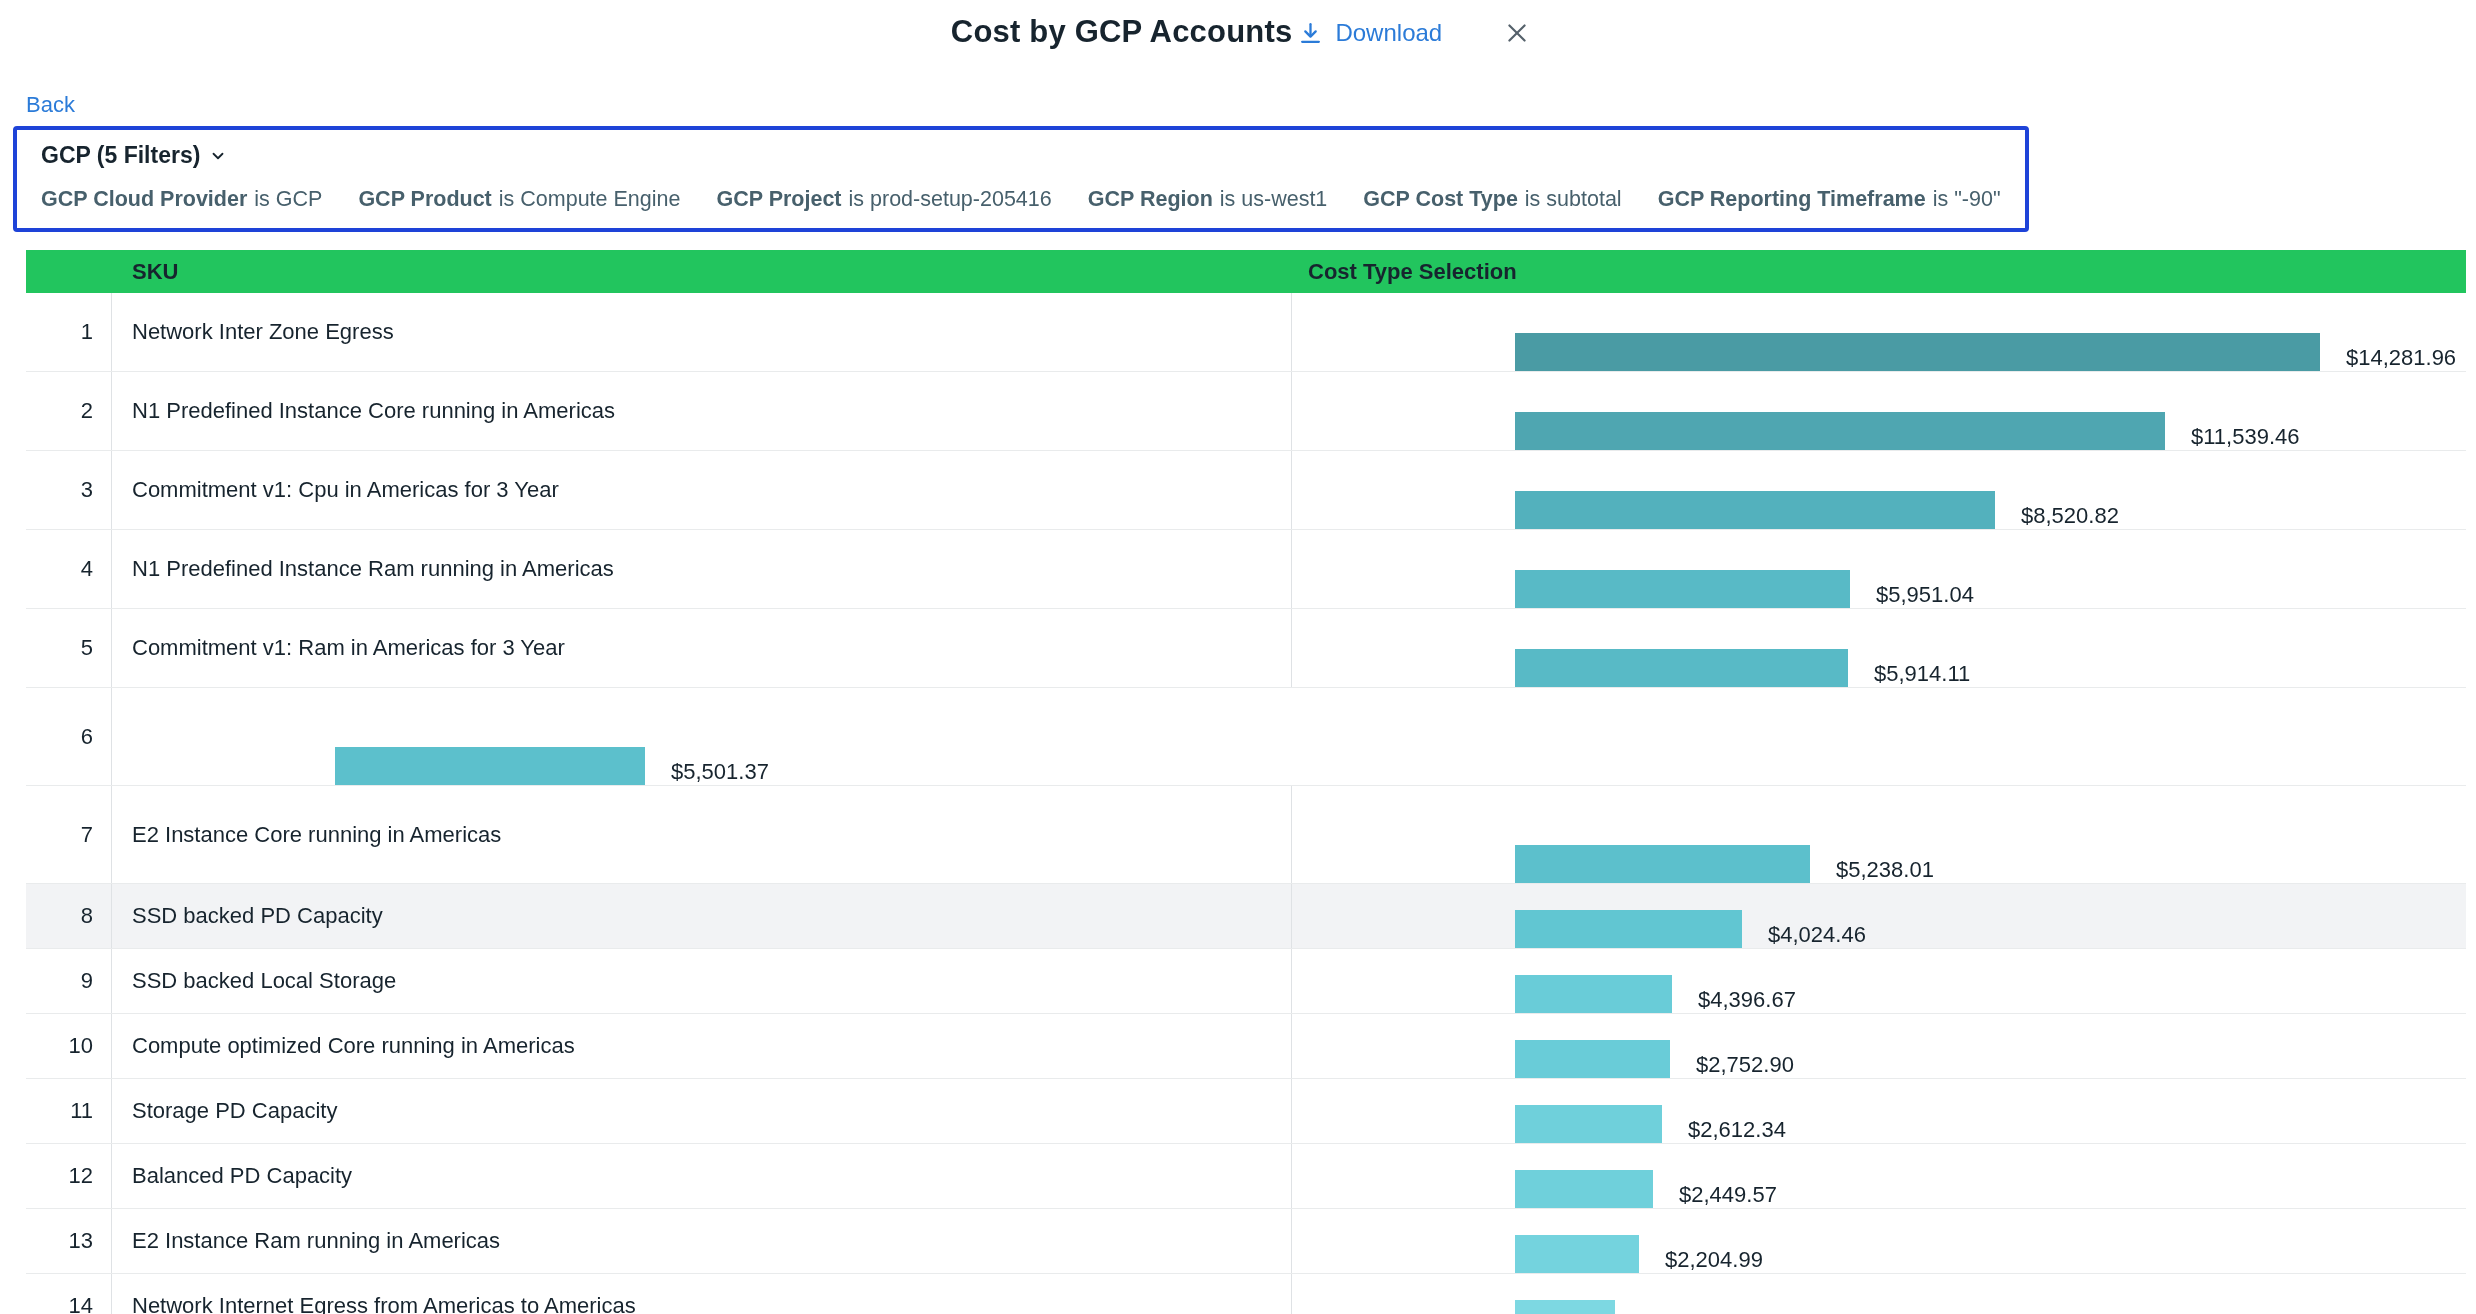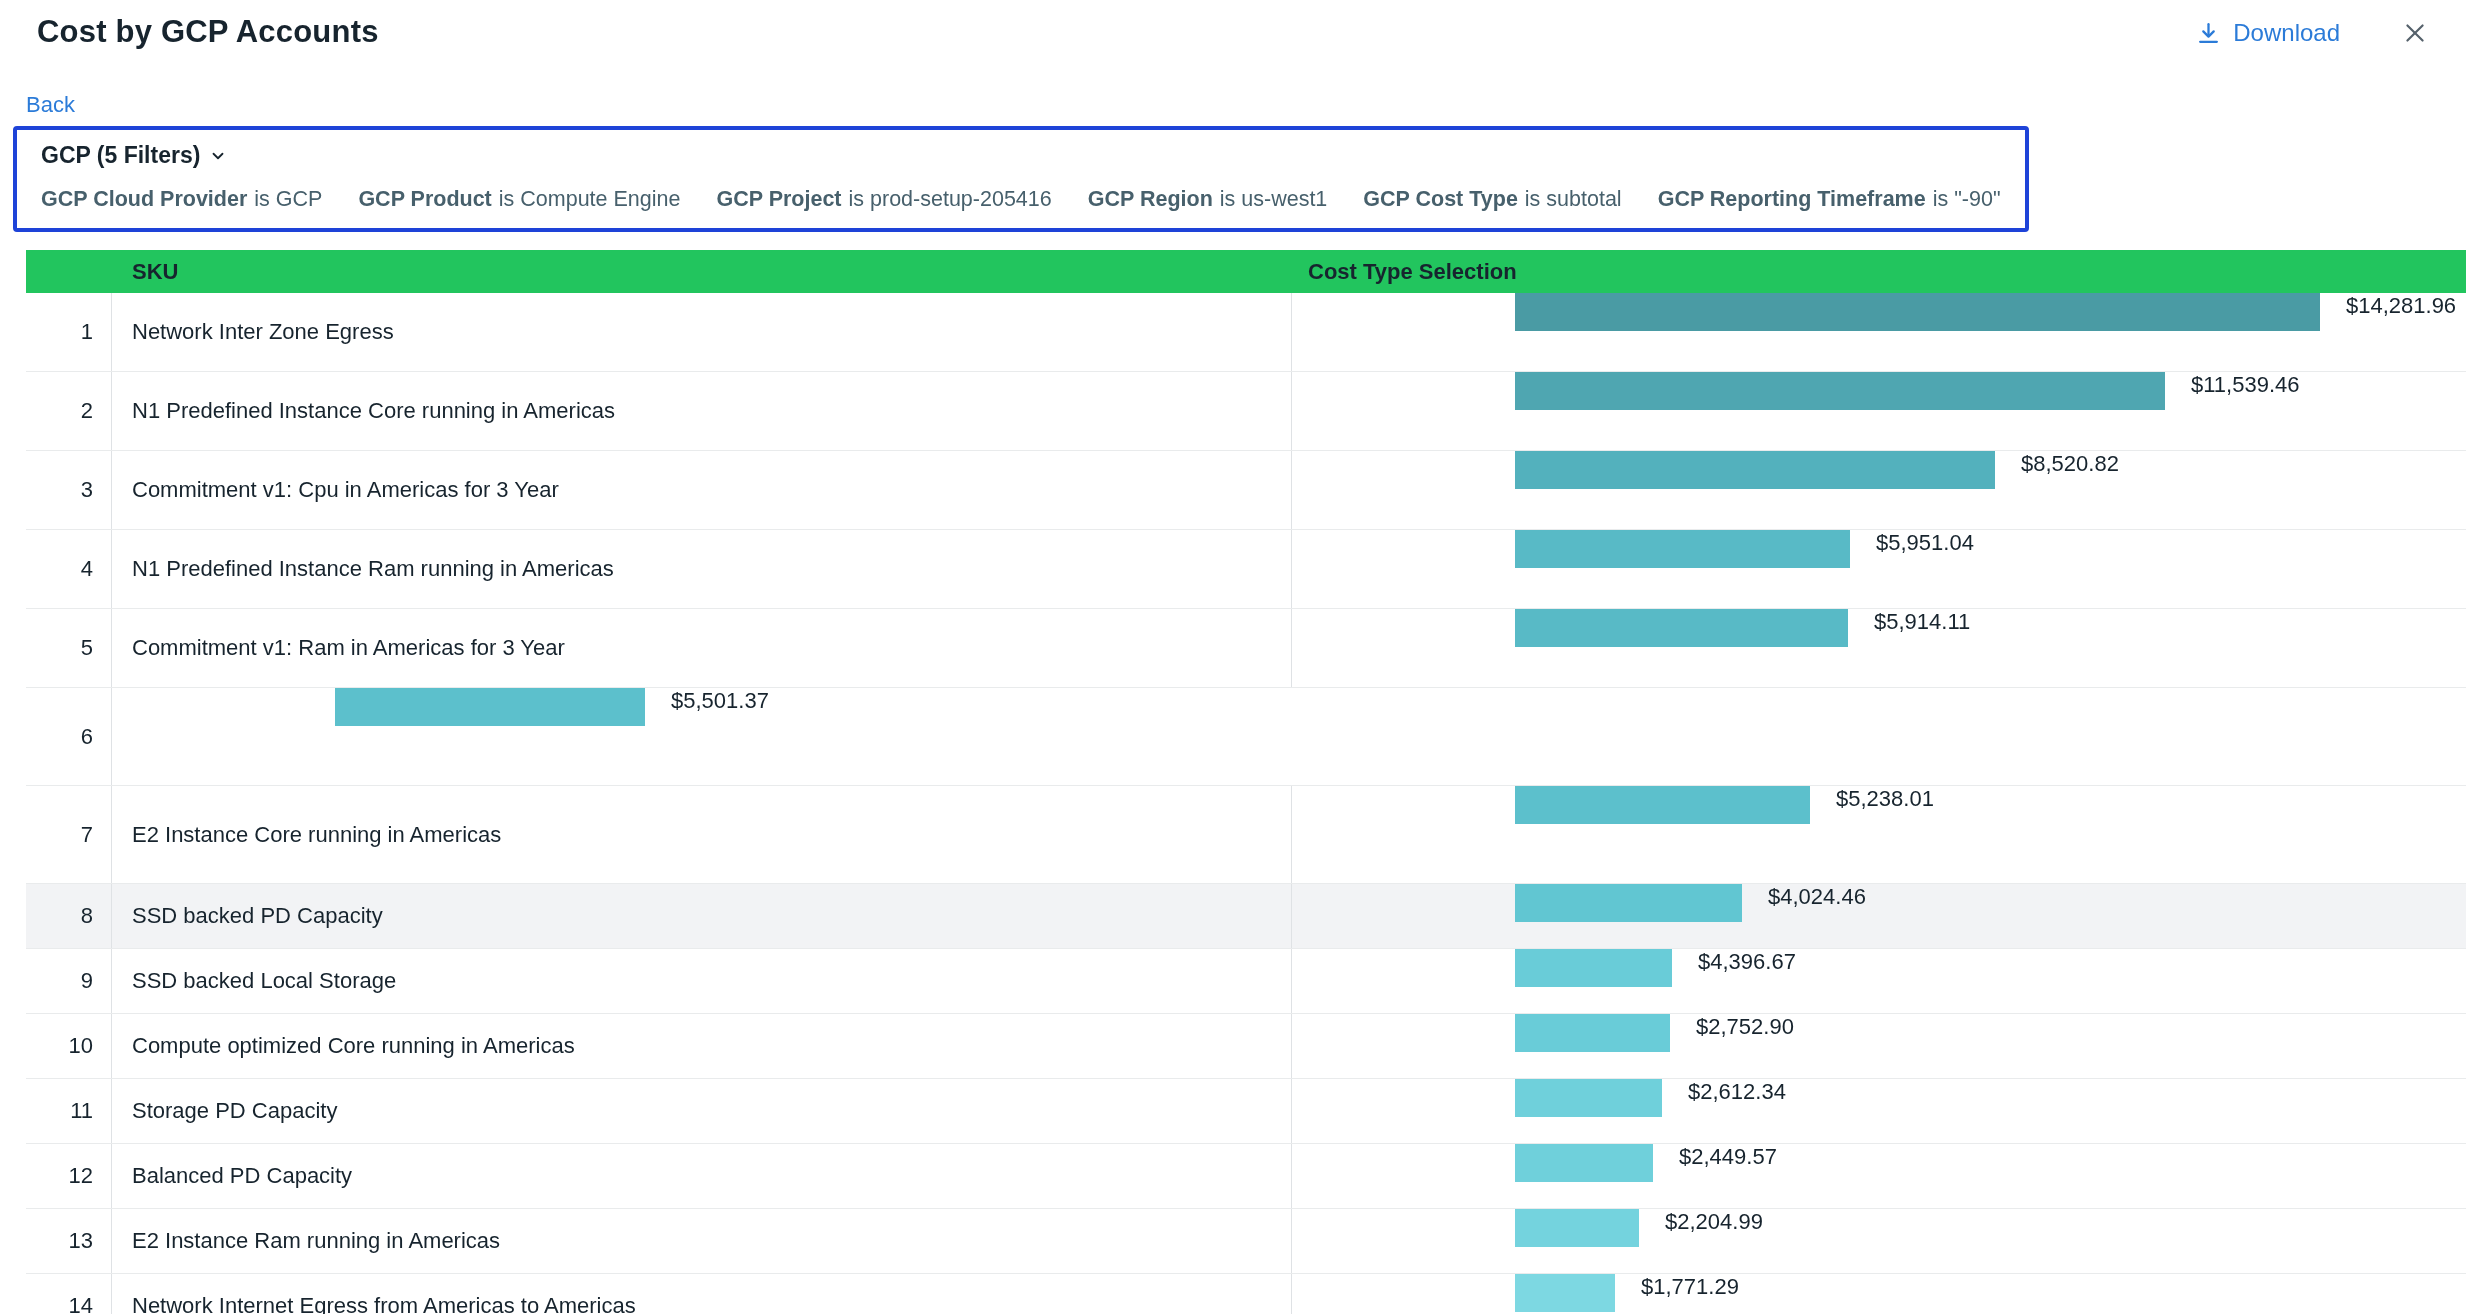--- a/index.html
+++ b/index.html
@@ -7,21 +7,21 @@
   body {
     width: 2476px; height: 1314px;
     background: #ffffff;
     font-family: "Liberation Sans", sans-serif;
     color: #17242e;
     overflow: hidden;
     position: relative;
   }
 
   
-  .top-header { display:flex; justify-content:space-between; align-items:flex-start; padding:14px 44px 0 37px; }
+  .top-header { display:flex; justify-content:center; align-items:flex-start; padding:14px 28px 0 37px; }
   .page-title { font-size:31px; font-weight:700; margin:0; letter-spacing:.2px; }
   .header-actions { display:flex; align-items:center; gap:52px; padding-top:2px; }
   .download-btn { display:flex; align-items:center; gap:12px; color:#2b7bd8; font-size:24px; font-weight:500; cursor:pointer; background:none; border:none; font-family:inherit; }
   .close-btn { background:none; border:none; cursor:pointer; padding:4px; line-height:0; }
 
   
   .back-link { display:inline-block; margin:42px 0 8px 26px; color:#2b7bd8; font-size:22px; text-decoration:none; cursor:pointer; }
 
   
   .filter-box {
@@ -38,21 +38,21 @@
   .table { margin:18px 10px 0 26px; }
   .thead { display:flex; background:#22c55e; height:43px; align-items:center; font-weight:700; font-size:22px; color:#17242e; }
   .col-index { width:86px; flex:0 0 86px; }
   .col-sku { width:1180px; flex:0 0 1180px; padding-left:20px; }
   .col-cost { flex:1 1 auto; padding-left:16px; }
 
   .trow { display:flex; align-items:stretch; border-bottom:1px solid #e9ebec; background:#ffffff; cursor:pointer; }
   .trow.highlight { background:#f2f3f5; }
   .trow .col-index { display:flex; align-items:center; justify-content:flex-end; padding-right:18px; font-size:22px; border-right:1px solid #dfe2e5; color:#17242e; }
   .trow .col-sku { display:flex; align-items:center; font-size:22px; border-right:1px solid #dfe2e5; color:#17242e; }
-  .trow .col-cost { display:flex; align-items:flex-start; padding-left:223px; }
+  .trow .col-cost { display:flex; align-items:flex-end; padding-left:223px; }
   .h-lg { height:79px; }
   .h-xl { height:98px; }
   .h-sm { height:65px; }
 
   .bar { height:38px; flex:0 0 auto; }
   .bar-label { margin-left:26px; font-size:22px; color:#17242e; white-space:nowrap; }
 </style>
 </head>
 <body>
 

